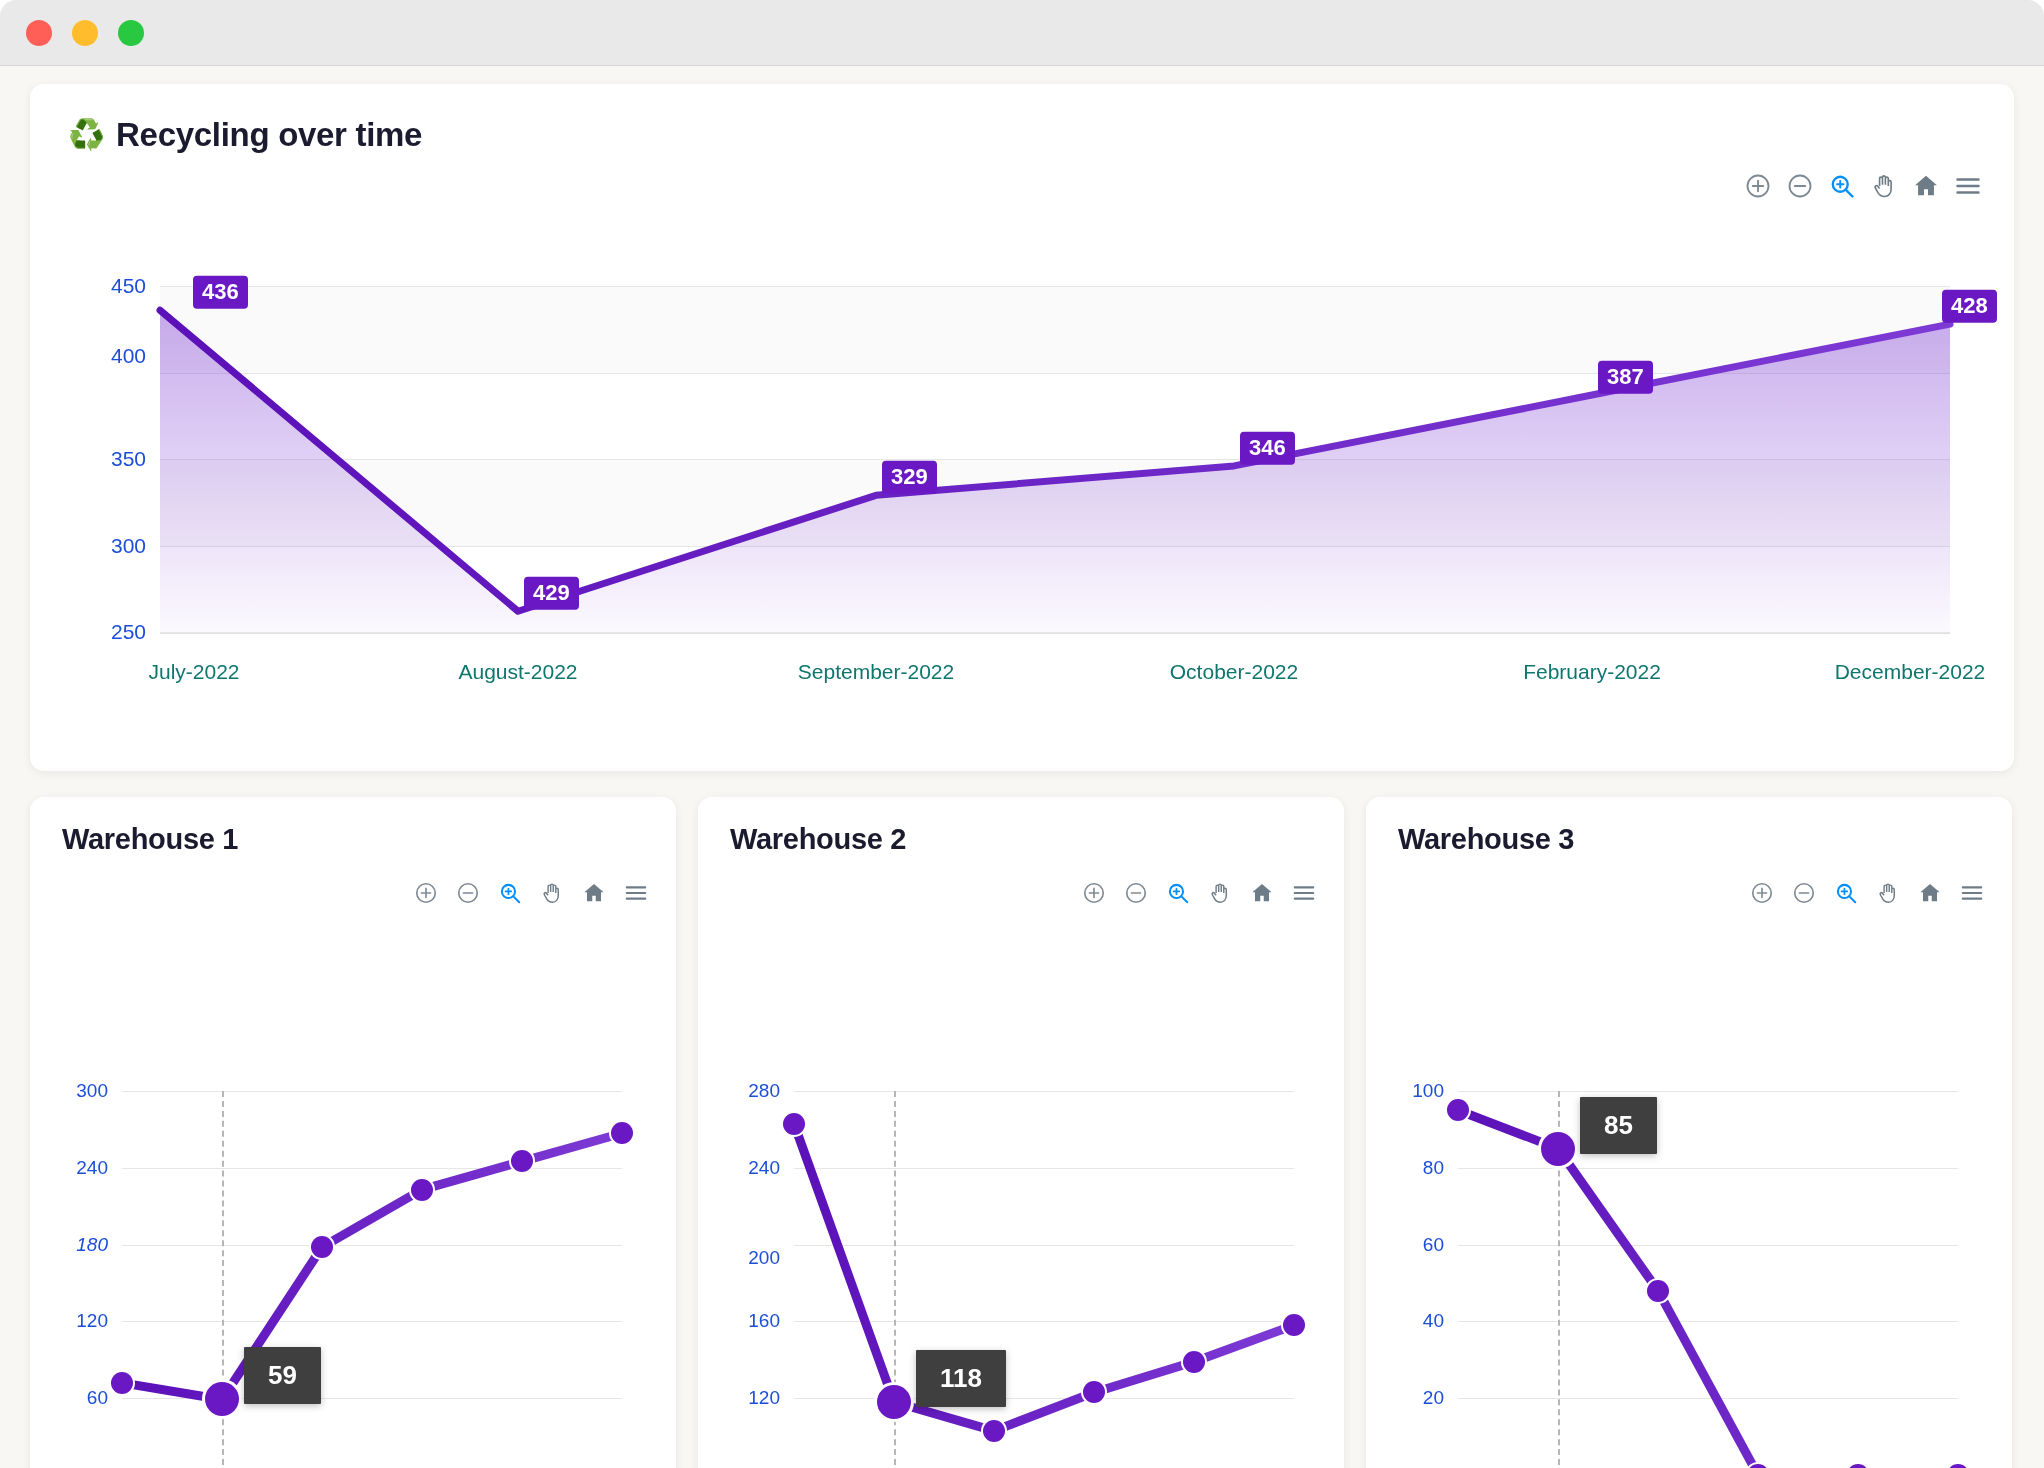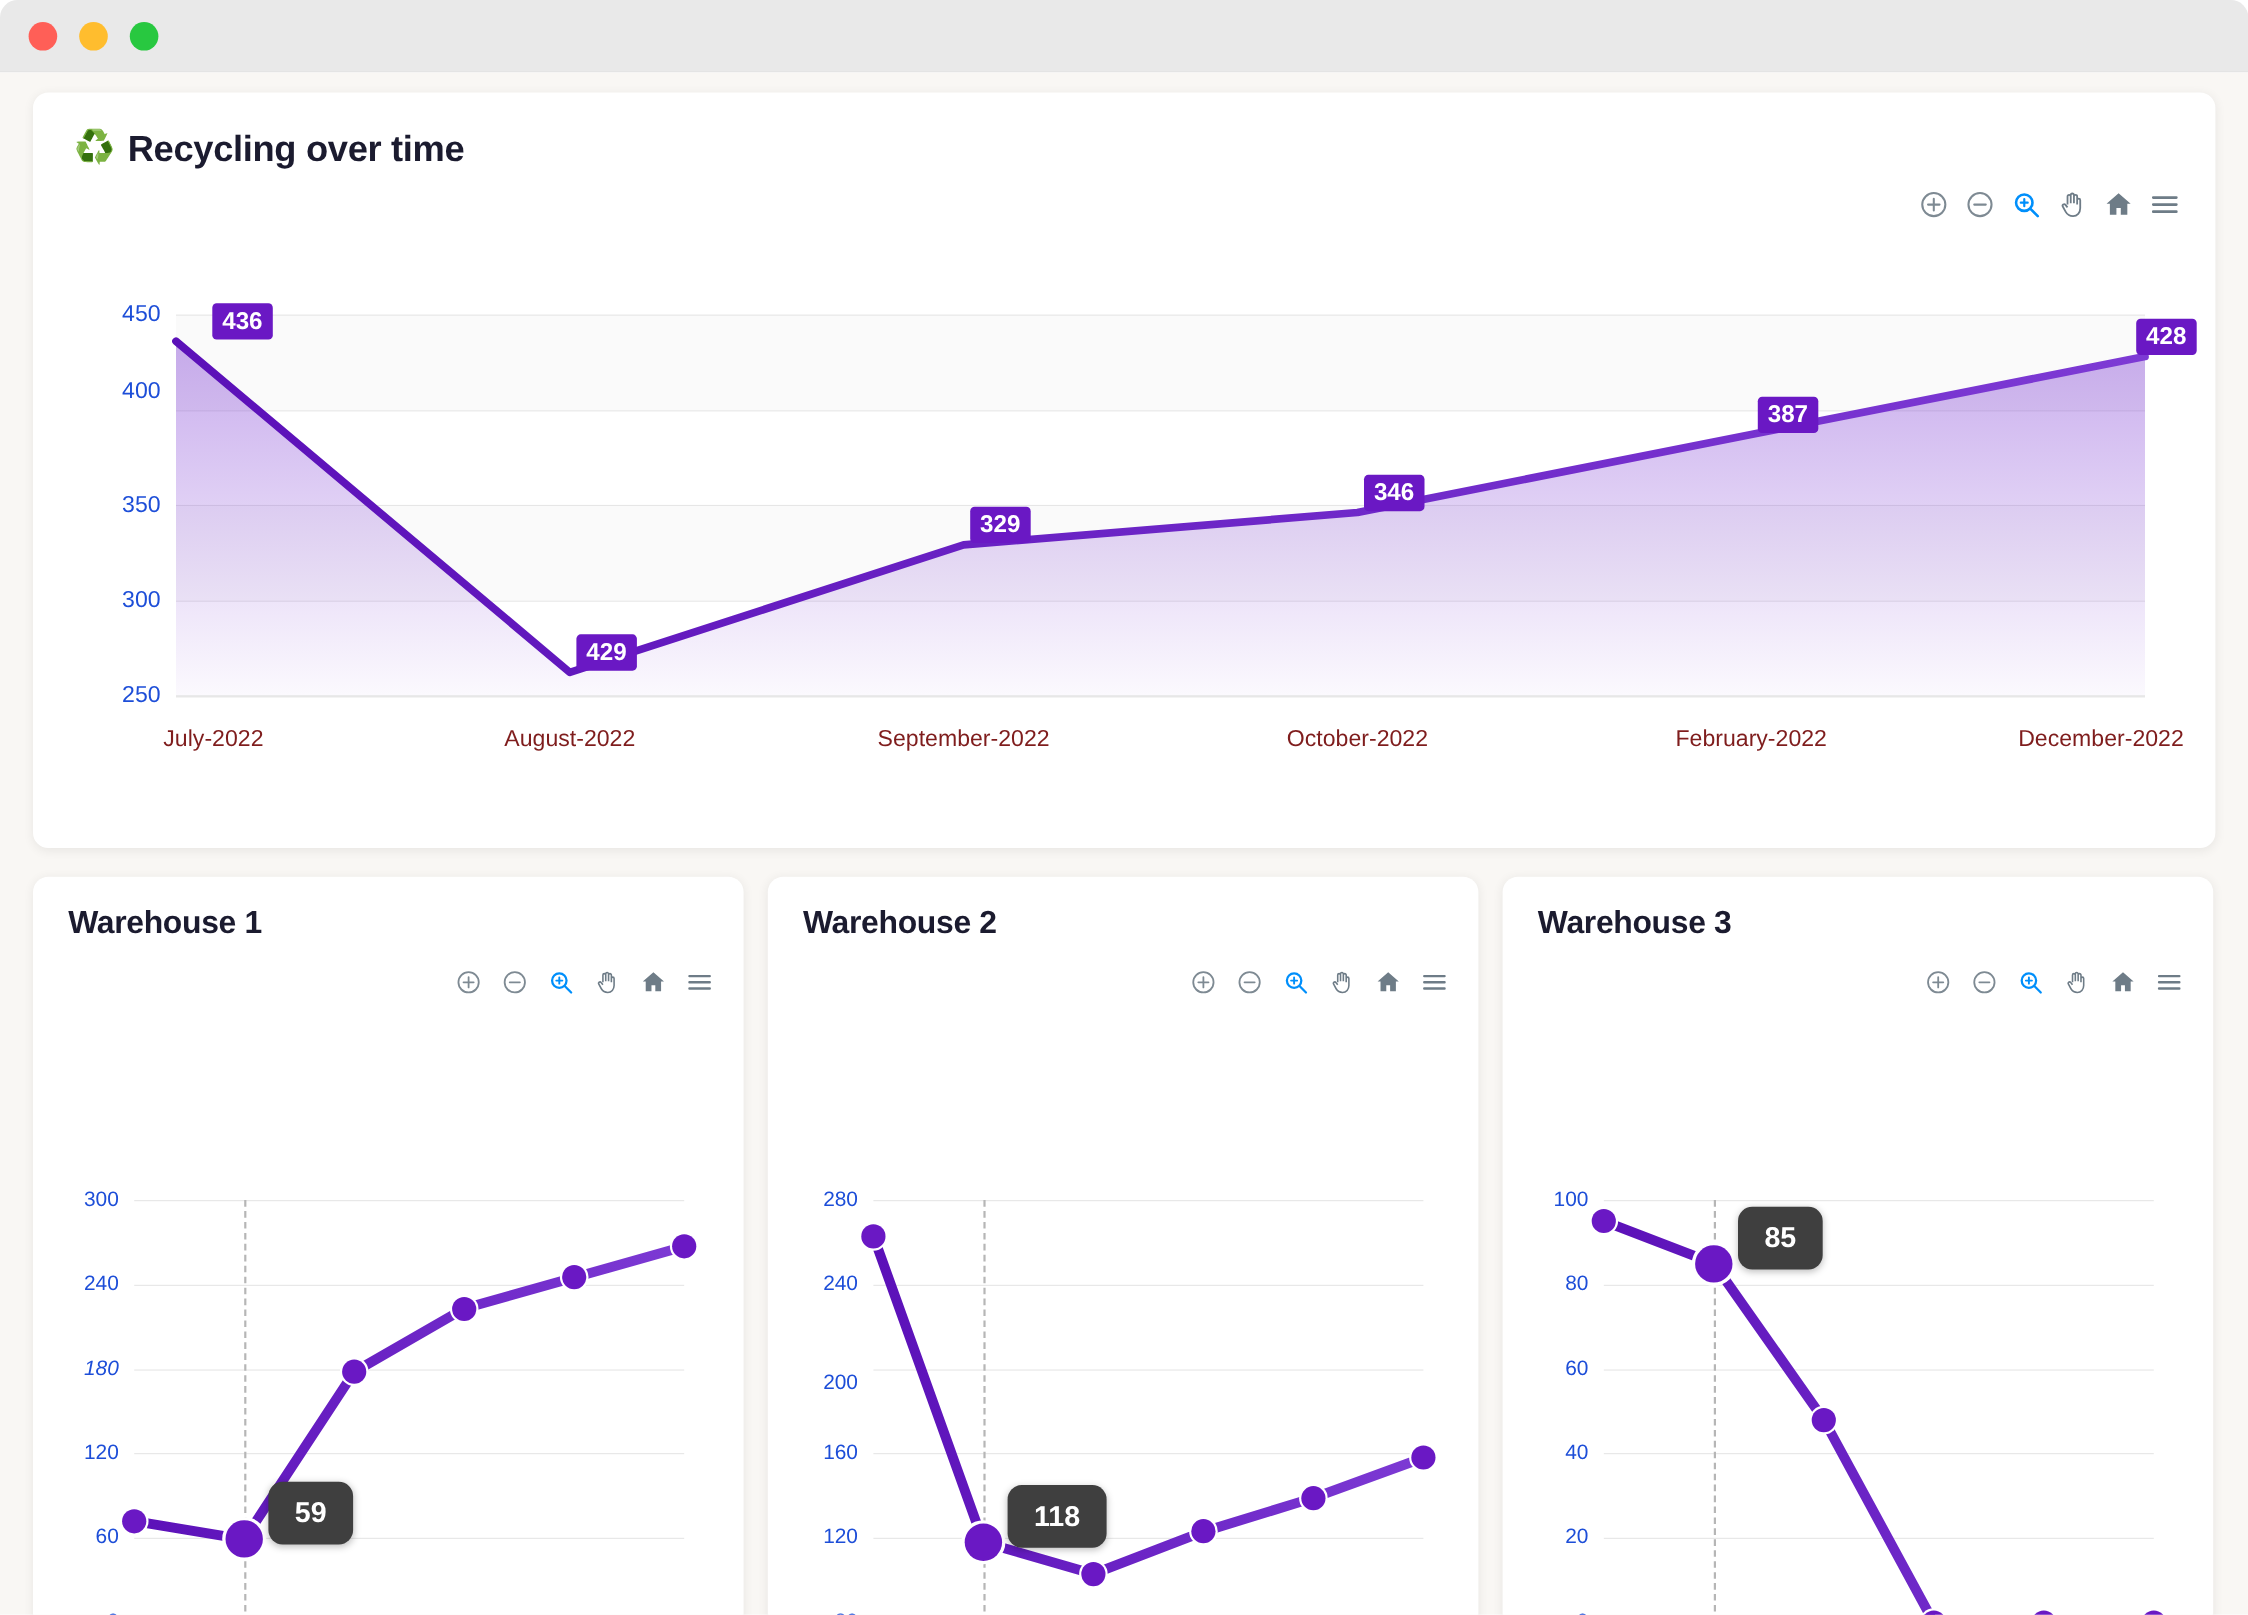--- a/index.html
+++ b/index.html
@@ -75,40 +75,40 @@
   .chart { position: absolute; }
   .ylabel {
     position: absolute; right: 0; transform: translateY(-50%);
     font-size: 21px; color: #1d4ed8; white-space: nowrap;
   }
   .ylabel.sm { font-size: 19px; }
   .gridline { position: absolute; left: 0; height: 1px; background: #e6e6e6; }
   .band { position: absolute; left: 0; }
   .xlabel-h {
     position: absolute; transform: translateX(-50%);
-    font-size: 21px; color: #7f1d1d; white-space: nowrap;
+    font-size: 21px; color: #0f766e; white-space: nowrap;
   }
   .axis-line { position: absolute; height: 1px; background: #e0e0e0; }
 
   
   .dlabel {
     position: absolute;
     background: #6a18c4; color: #ffffff;
     font-size: 22px; font-weight: 700;
     padding: 4px 9px; border-radius: 4px;
     transform: translate(0, -50%);
     white-space: nowrap; line-height: 1.12;
   }
 
   
   .tooltip-val {
     position: absolute;
     background: #3f3f3f; color: #ffffff;
     font-size: 26px; font-weight: 700;
-    padding: 13px 24px; border-radius: 13px;
+    padding: 13px 24px; border-radius: 1px;
     box-shadow: 0 2px 7px rgba(0,0,0,0.25);
     white-space: nowrap; z-index: 7;
   }
   .crosshair {
     position: absolute; width: 0;
     border-left: 2px dashed #b6b6b6; z-index: 3;
   }
 
   svg.series { position: absolute; left: 0; top: 0; overflow: visible; }
 </style>

